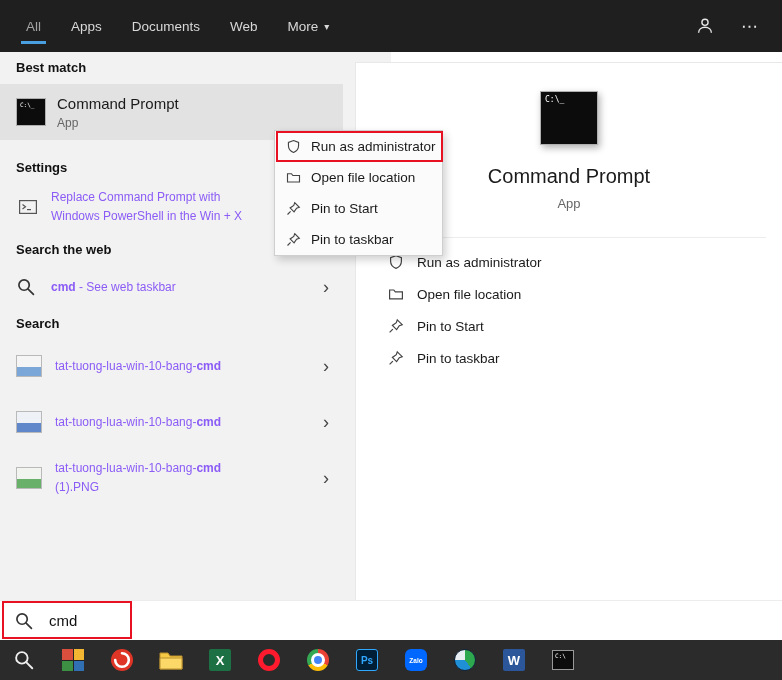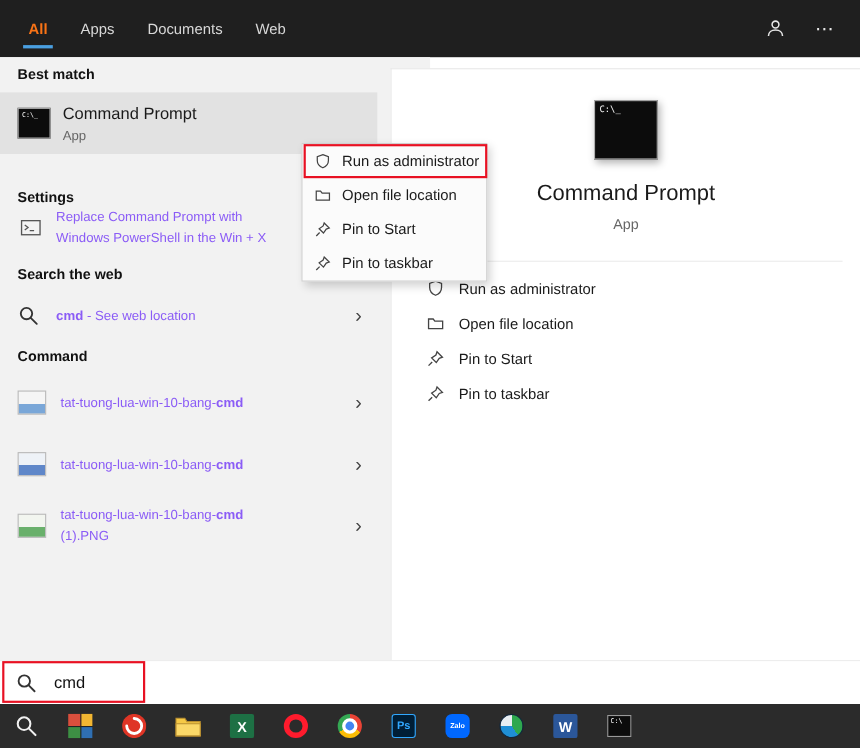--- a/index.html
+++ b/index.html
@@ -5,21 +5,21 @@
   html,body{margin:0;padding:0;background:#fff;}
   .stage{position:relative;width:782px;height:680px;overflow:hidden;background:#fff;
          font-family:"Liberation Sans",sans-serif;-webkit-font-smoothing:antialiased;}
 
   
   .topbar{position:absolute;left:0;top:0;width:782px;height:52px;background:#1f1f1f;
           display:flex;align-items:center;}
   .tabs{display:flex;height:100%;padding-left:24px;gap:26px;align-items:stretch;}
   .tab{position:relative;display:flex;align-items:center;color:#d8d8d8;font-size:13.5px;
        padding:0 2px;cursor:default;}
-  .tab.selected{color:#f97316;font-weight:bold;}
+  .tab.selected{color:#a3a3a3;font-weight:normal;}
   .tab-underline{position:absolute;left:-3px;right:-3px;bottom:8px;height:3px;background:#4a9fe0;}
   .tab .caret{margin-left:6px;font-size:10px;color:#d8d8d8;}
   .topbar-right{margin-left:auto;display:flex;align-items:center;gap:26px;padding-right:22px;}
   .acct{width:20px;height:20px;color:#e6e6e6;}
   .dots{color:#e6e6e6;font-size:17px;letter-spacing:2px;line-height:1;}
 
   
   .left-panel{position:absolute;left:0;top:52px;width:343px;height:548px;background:#f2f2f2;padding-left:48px;}
   .section-hdr{position:absolute;left:16px;font-size:13px;font-weight:bold;color:#111;}
   .lrow{position:absolute;left:0;width:343px;display:flex;align-items:center;box-sizing:border-box;}
@@ -122,20 +122,24 @@
       </div>
       <div class="tab">
         <span>Apps</span>
       </div>
       <div class="tab">
         <span>Documents</span>
       </div>
       <div class="tab">
         <span>Web</span>
       </div>
+      <div class="tab">
+        <span>More</span>
+        <span class="caret">▾</span>
+      </div>
     </div>
     <div class="topbar-right">
       <span class="acct">
         <svg viewBox="0 0 20 20" width="20" height="20" fill="none" stroke="currentColor" stroke-width="1.4">
           <circle cx="10" cy="6.3" r="3.1"></circle>
           <path d="M3.6 16.8 C3.6 13.4 6.4 11.3 10 11.3 C13.6 11.3 16.4 13.4 16.4 16.8"></path>
         </svg>
       </span>
       <span class="dots">⋯</span>
     </div>
@@ -146,21 +150,21 @@
     <div class="section-hdr" style="top:8px;">Best match</div>
 
     <div class="lrow row-best">
       <div class="cmdicon cmdicon-small">C:\_</div>
       <div class="titleblock">
         <span class="t-main">Command Prompt</span>
         <span class="t-sub">App</span>
       </div>
     </div>
 
-    <div class="section-hdr" style="top:120px;">Settings</div>
+    <div class="section-hdr" style="top:108px;">Settings</div>
 
     <div class="lrow row-settings">
       <span class="ico-20 settings-ico">
         <svg viewBox="0 0 20 20" width="20" height="20" fill="none" stroke="currentColor" stroke-width="1.2">
           <rect x="1.6" y="3.6" width="16.8" height="12.8"></rect>
           <path d="M4.5 7.5 L7.5 9.8 L4.5 12.1"></path>
           <line x1="9" y1="12.6" x2="13" y2="12.6"></line>
         </svg>
       </span>
       <div class="titleblock">
@@ -172,25 +176,25 @@
 
     <div class="section-hdr" style="top:190px;">Search the web</div>
 
     <div class="lrow row-web">
       <span class="web-ico">
         <svg viewBox="0 0 16 16" width="18" height="18">
           <circle cx="6.3" cy="6.3" r="4.6" fill="none" stroke="currentColor" stroke-width="1.5"></circle>
           <line x1="9.9" y1="9.9" x2="14.6" y2="14.6" stroke="currentColor" stroke-width="1.5" stroke-linecap="round"></line>
         </svg>
       </span>
-      <span class="t-line"><span class="webq">cmd</span><span> - See web location</span></span>
-      <span class="chev">›</span>
-    </div>
-
-    <div class="section-hdr" style="top:264px;">Command</div>
+      <span class="t-line"><span class="webq">cmd</span><span> - See web taskbar</span></span>
+      <span class="chev">›</span>
+    </div>
+
+    <div class="section-hdr" style="top:264px;">Search</div>
 
     <div class="lrow row-p" style="top:286px;">
       <div class="thumb t1"></div>
       <div class="titleblock">
         <span class="t-line"><span>tat-tuong-lua-win-10-bang-</span><span class="pbold">cmd</span></span>
       </div>
       <span class="chev">›</span>
     </div>
 
     <div class="lrow row-p" style="top:342px;">

